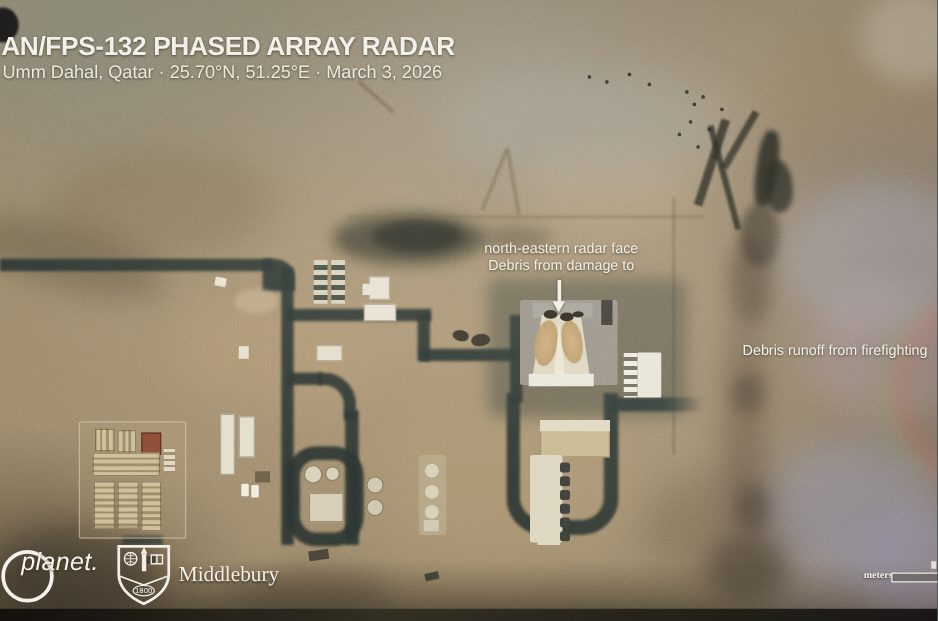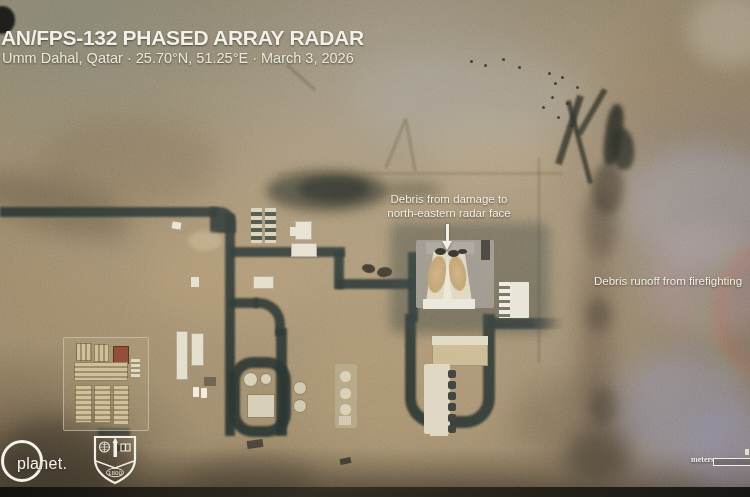--- a/index.html
+++ b/index.html
@@ -170,40 +170,41 @@
 
   <div class="abs" style="left:0;top:487px;width:750px;height:10px;filter:blur(.5px);
        background:linear-gradient(90deg, rgba(10,10,8,.85), rgba(32,30,22,.65) 40%, rgba(10,10,8,.85));"></div>
 
   <div class="blob" style="left:-11px;top:6px;width:26px;height:28px;background:#141414;opacity:.9;filter:blur(1px);"></div>
 
   <div class="txt" style="left:1px;top:26px;font-size:21px;font-weight:bold;letter-spacing:-0.3px;white-space:nowrap;">AN/FPS-132 PHASED ARRAY RADAR</div>
   <div class="txt" style="left:2px;top:50px;font-size:14.5px;white-space:nowrap;color:#eceade;">Umm Dahal, Qatar · 25.70°N, 51.25°E · March 3, 2026</div>
 
   <div class="abs" style="left:365px;top:193px;width:168px;text-align:center;">
+    <div class="txt" style="position:static;font-size:11.5px;line-height:13.5px;">north-eastern radar face</div>
     <div class="txt" style="position:static;font-size:11.5px;line-height:13.5px;">Debris from damage to</div>
-    <div class="txt" style="position:static;font-size:11.5px;line-height:13.5px;">north-eastern radar face</div>
   </div>
   <div class="abs" style="left:446px;top:224px;width:3px;height:18px;background:#f2f0e6;box-shadow:0 0 2px rgba(40,40,30,.6);"></div>
   <div class="abs" style="left:442px;top:241px;width:0;height:0;border-left:5.5px solid transparent;border-right:5.5px solid transparent;border-top:9px solid #f2f0e6;filter:drop-shadow(0 1px 1px rgba(40,40,30,.5));"></div>
 
   <div class="txt" style="left:594px;top:275px;font-size:11.5px;white-space:nowrap;">Debris runoff from firefighting</div>
 
   <div class="abs" style="left:1px;top:440px;width:42px;height:42px;border:3.5px solid #f4f2ea;border-radius:50%;"></div>
-  <div class="txt" style="left:17px;top:455px;font-size:16px;font-weight:500;letter-spacing:.3px;color:#f6f4ec;">planet.</div>
+  <div class="txt" style="left:17px;top:439px;font-size:20px;font-weight:500;letter-spacing:.3px;color:#f6f4ec;font-style:italic;">planet.</div>
 
   <svg viewBox="0 0 46 50" width="46" height="50" style="position:absolute;left:92px;top:435px;">
     <path d="M3 2 H43 V24 C43 36 34 43 23 48 C12 43 3 36 3 24 Z" fill="none" stroke="#f1efe6" stroke-width="2.2"></path>
     <circle cx="12.5" cy="12" r="5" fill="none" stroke="#f1efe6" stroke-width="1.1"></circle>
     <path d="M7.5 12 H17.5 M12.5 7 V17 M9 8.5 C11 10 14 10 16 8.5 M9 15.5 C11 14 14 14 16 15.5" stroke="#f1efe6" stroke-width=".7" fill="none"></path>
     <path d="M29 9 h9 v7 h-9 z M33.5 9 v7" fill="none" stroke="#f1efe6" stroke-width="1.1"></path>
     <path d="M21.5 8 h3.5 v14 h-3.5 z" fill="#f1efe6"></path>
     <path d="M20.5 8 L23.2 2.5 L26 8 Z" fill="#f1efe6"></path>
     <path d="M4 26 L23 33 L42 26" fill="none" stroke="#f1efe6" stroke-width="1.4"></path>
     <ellipse cx="23" cy="37.5" rx="8.5" ry="4.2" fill="none" stroke="#f1efe6" stroke-width=".9"></ellipse>
     <text x="23" y="39.5" font-size="5.5" fill="#f1efe6" text-anchor="middle" font-family="DejaVu Sans, sans-serif">1800</text>
   </svg>
+  <div class="txt" style="left:143px;top:450px;font-family:'Liberation Serif',serif;font-size:17px;color:#f2f0e6;">Middlebury</div>
 
   <div class="txt" style="left:691px;top:455px;font-size:8px;font-weight:bold;font-family:Liberation Serif, serif;">meters</div>
   <div class="abs" style="left:713px;top:458px;width:45px;height:8px;border:1.5px solid #f0eee4;background:rgba(40,40,32,.25);"></div>
   <div class="abs" style="left:745px;top:449px;width:4px;height:6px;background:rgba(240,238,228,.85);"></div>
 
 </div>
 
 </body></html>

